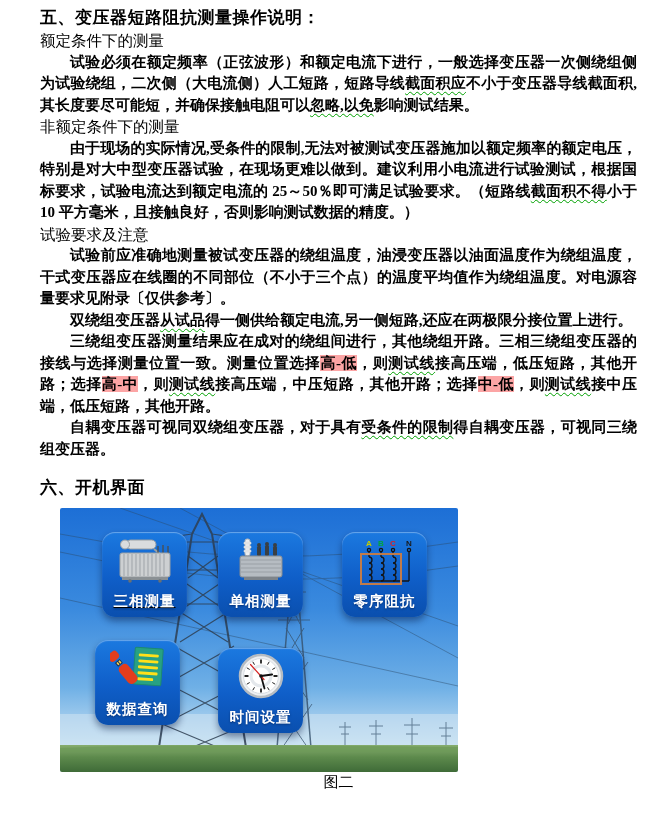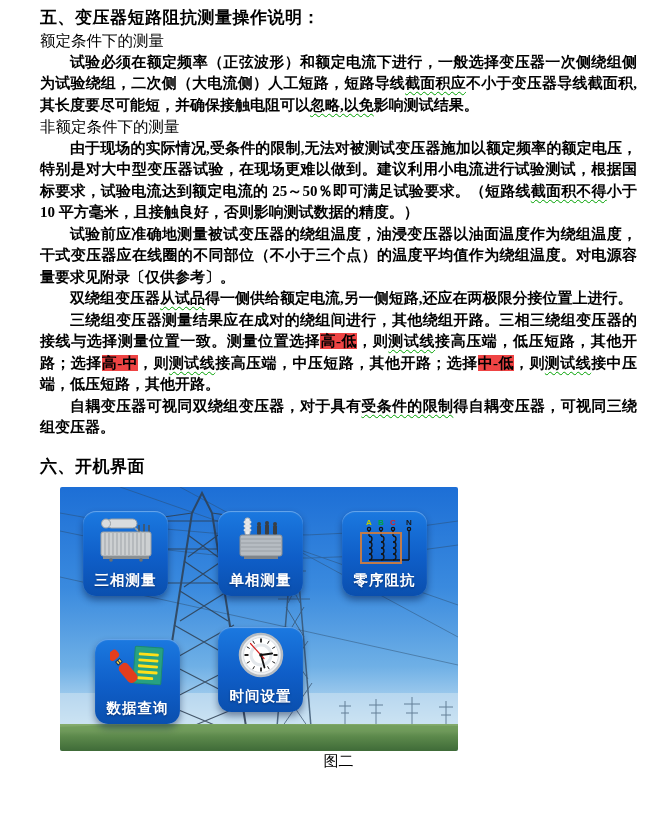--- a/index.html
+++ b/index.html
@@ -6,21 +6,21 @@
   body{
     width:647px;height:836px;overflow:hidden;
     font-family:"Liberation Serif","DejaVu Serif",serif;
     color:#000;
   }
   .doc{padding:6px 10px 0 40px;}
   h1.sec{font-size:17px;font-weight:bold;margin:0;line-height:24px;letter-spacing:.5px;}
   h2.sub{font-size:15.5px;font-weight:normal;margin:0;line-height:21.5px;}
   p.body{font-size:15px;line-height:21.5px;margin:0;text-align:justify;font-weight:bold;}
   p.indent{text-indent:2em;}
-  .hl{background:#ef4444;}
+  .hl{background:#fca5a5;}
   .sp{
     text-decoration:underline;
     text-decoration-style:wavy;
     text-decoration-color:#00a000;
     text-decoration-thickness:1px;
     text-underline-offset:3px;
   }
   .gap-before{margin-top:14px;}
   h1.sec6{margin-top:16px;margin-bottom:8px;}
 
@@ -39,40 +39,41 @@
     box-shadow:0 4px 7px rgba(4,20,60,.45), inset 0 1px 1px rgba(255,255,255,.35);
     display:flex;flex-direction:column;align-items:center;justify-content:flex-end;
     padding-bottom:6px;box-sizing:border-box;cursor:pointer;
   }
   .menu-btn .ic{position:absolute;top:5px;left:0;right:0;display:flex;justify-content:center;}
   .menu-btn .lbl{
     font-family:"Liberation Sans","DejaVu Sans",sans-serif;
     color:#fff;font-weight:bold;font-size:14.5px;letter-spacing:1px;
     text-shadow:0 1px 2px rgba(0,20,60,.5);white-space:nowrap;
   }
-  .b1{left:23px;top:24px;} .b2{left:158px;top:24px;} .b3{left:282px;top:24px;}
-  .b4{left:35px;top:152px;align-items:center;} .b5{left:158px;top:140px;} .b6{left:282px;top:140px;}
+  .b1{left:42px;top:24px;text-decoration:underline;} .b2{left:158px;top:24px;} .b3{left:282px;top:24px;}
+  .b4{left:35px;top:132px;align-items:center;} .b5{left:158px;top:140px;} .b6{left:282px;top:140px;}
 
   .caption{
     text-align:center;font-size:15px;line-height:21px;
   }
 </style>
 </head>
 <body>
 
 <main class="doc">
 
   <h1 class="sec">五、变压器短路阻抗测量操作说明：</h1>
 
   <h2 class="sub">额定条件下的测量</h2>
   <p class="body indent"><span>试验必须在额定频率（正弦波形）和额定电流下进行，一般选择变压器一次侧绕组侧为试验绕组，二次侧（大电流侧）人工短路，短路导线</span><span class="sp">截面积应</span><span>不小于变压器导线截面积,其长度要尽可能短，并确保接触电阻可以</span><span class="sp">忽略,以免</span><span>影响测试结果。</span></p>
 
   <h2 class="sub">非额定条件下的测量</h2>
   <p class="body indent"><span>由于现场的实际情况,受条件的限制,无法对被测试变压器施加以额定频率的额定电压，特别是对大中型变压器试验，在现场更难以做到。建议利用小电流进行试验测试，根据国标要求，试验电流达到额定电流的 25～50％即可满足试验要求。（短路线</span><span class="sp">截面积不得</span><span>小于 10 平方毫米，且接触良好，否则影响测试数据的精度。）</span></p>
 
+  <h2 class="sub">试验要求及注意</h2>
   <p class="body indent"><span>试验前应准确地测量被试变压器的绕组温度，油浸变压器以油面温度作为绕组温度，干式变压器应在线圈的不同部位（不小于三个点）的温度平均值作为绕组温度。对电源容量要求见附录〔仅供参考〕。</span></p>
   <p class="body indent"><span>双绕组变压器</span><span class="sp">从试品</span><span>得一侧供给额定电流,另一侧短路,还应在两极限分接位置上进行。</span></p>
   <p class="body indent"><span>三绕组变压器测量结果应在成对的绕组间进行，其他绕组开路。三相三绕组变压器的接线与选择测量位置一致。测量位置选择</span><span class="hl">高-低</span><span>，则</span><span class="sp">测试线</span><span>接高压端，低压短路，其他开路；选择</span><span class="hl">高-中</span><span>，则</span><span class="sp">测试线</span><span>接高压端，中压短路，其他开路；选择</span><span class="hl">中-低</span><span>，则</span><span class="sp">测试线</span><span>接中压端，低压短路，其他开路。</span></p>
   <p class="body indent gap-before"><span>自耦变压器可视同双绕组变压器，对于具有</span><span class="sp">受条件的限制</span><span>得自耦变压器，可视同三绕组变压器。</span></p>
 
   <h1 class="sec sec6">六、开机界面</h1>
 
   <figure class="figure" style="margin:8px 0 0 0;">
     <div class="screenshot">
 

